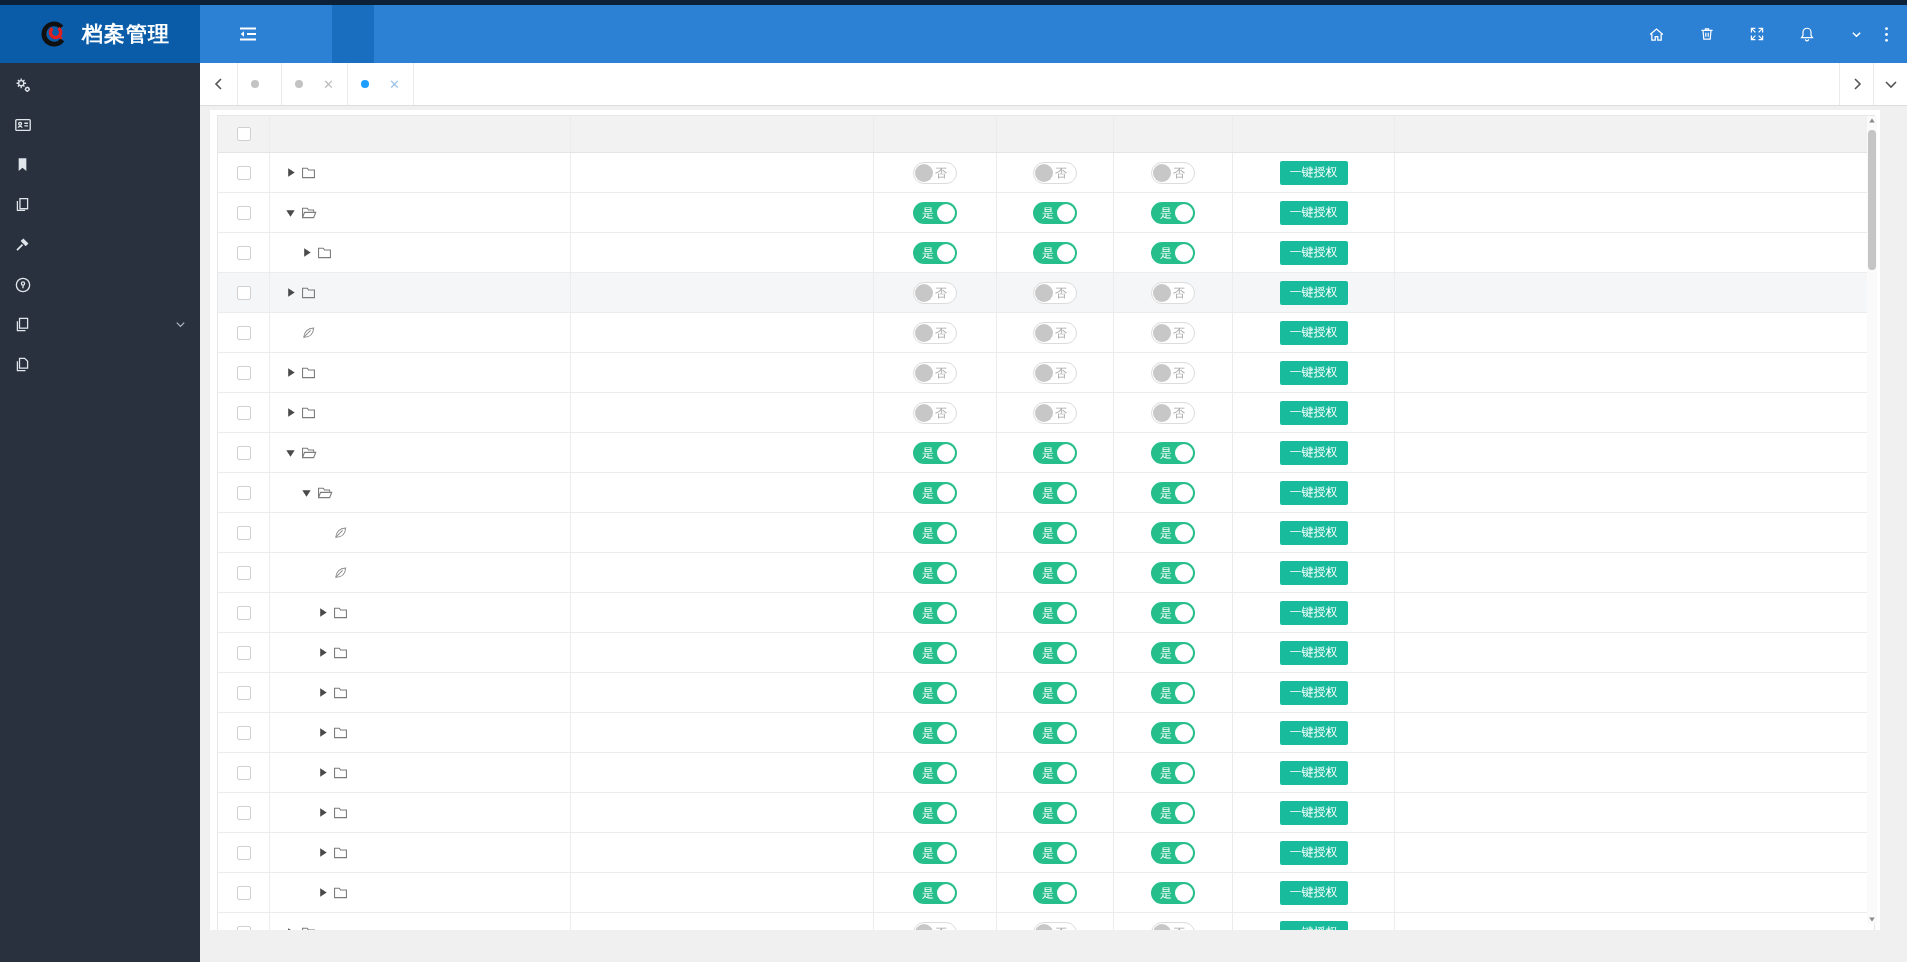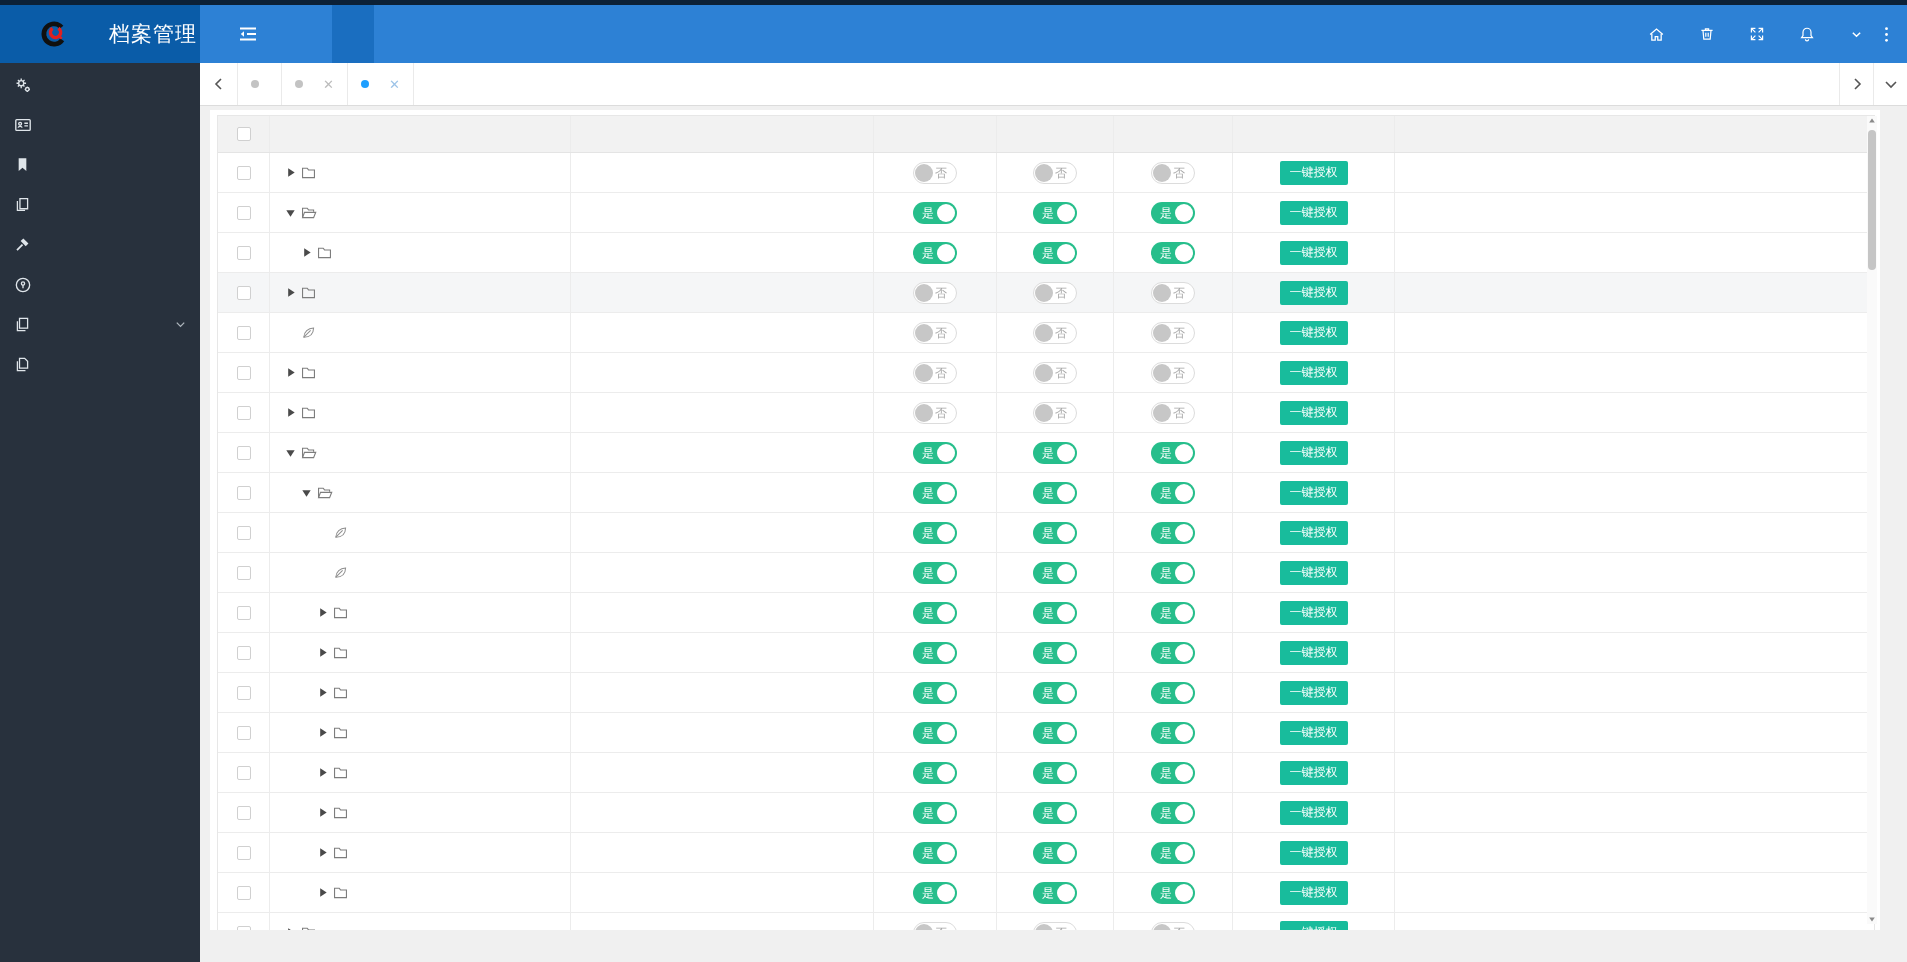--- a/index.html
+++ b/index.html
@@ -7,21 +7,21 @@
   body { font-family:"Liberation Sans","DejaVu Sans",sans-serif; }
   .app { position:relative; width:1907px; height:962px; background:#f0f0f0; overflow:hidden; }
 
   
   .top-strip { position:absolute; top:0; left:0; right:0; height:5px; background:#0c2137; }
 
   
   .topbar { position:absolute; top:5px; left:0; right:0; height:58px; background:#2d81d5; display:flex; }
   .logo { width:200px; height:58px; background:#0a5ca8; display:flex; align-items:center; padding-left:40px; flex:none; }
   .logo-mark { width:28px; height:28px; margin-right:14px; display:inline-flex; }
-  .logo-text { color:#fff; font-size:21px; font-weight:400; letter-spacing:1px; white-space:nowrap;margin-left:27px; }
+  .logo-text { color:#fff; font-size:21px; font-weight:700; letter-spacing:1px; white-space:nowrap; }
   .topnav { flex:1; display:flex; align-items:stretch; }
   .collapse-btn { width:22px; margin-left:38px; display:flex; align-items:center; cursor:pointer; }
   .top-menu { display:flex; margin-left:30px; }
   .menu-item { display:flex; align-items:center; padding:0 21px; color:#fff; font-size:15px; font-weight:700; cursor:pointer; }
   .menu-item.active { background:#1a6ec0; }
   .top-actions { margin-left:auto; display:flex; align-items:center; padding-right:10px; }
   .top-action { padding:0 17px; height:58px; display:flex; align-items:center; cursor:pointer; }
   .admin-box { display:flex; align-items:center; padding:0 12px; cursor:pointer; }
   .admin-name { color:#fff; font-size:14px; margin-right:7px; }
   .kebab { padding:0 8px 0 10px; height:58px; display:flex; align-items:center; cursor:pointer; }

